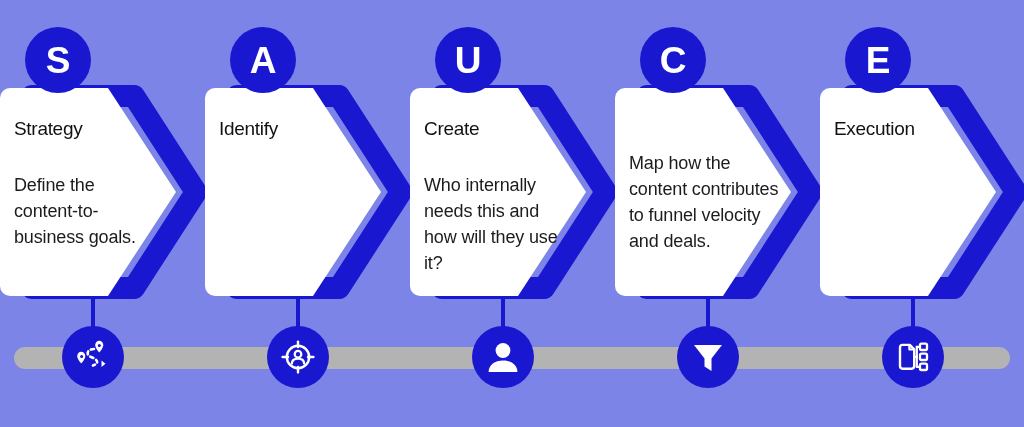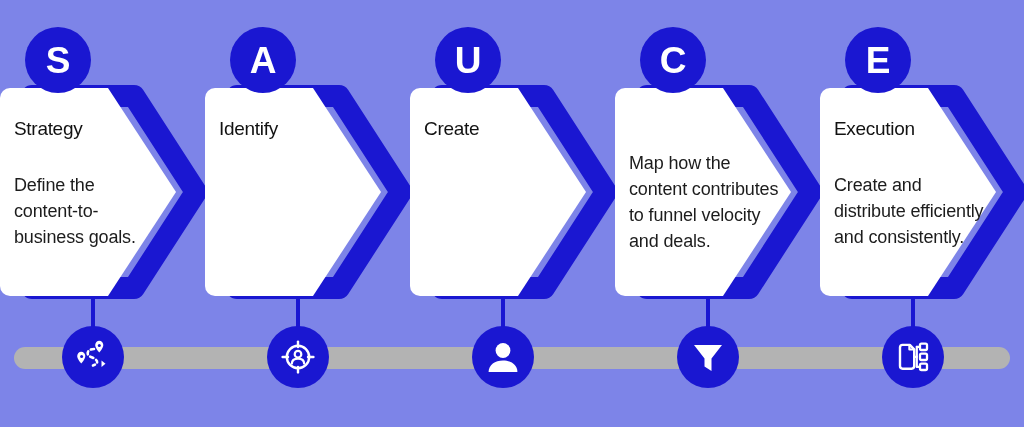--- a/index.html
+++ b/index.html
@@ -228,20 +228,21 @@
           </svg>
         </div>
         <div class="card">
           <div class="card-shape-svg">
             <svg viewBox="0 0 176 208" preserveAspectRatio="none">
               <path d="M10 0 H108 L176 104 L108 208 H10 A10 10 0 0 1 0 198 V10 A10 10 0 0 1 10 0 Z" fill="#ffffff"></path>
             </svg>
           </div>
           <div class="card-text">
             <div class="card-title">Create</div>
+            <div class="card-desc">Who internally needs this and how will they use it?</div>
           </div>
         </div>
         <div class="badge">
           <span>U</span>
         </div>
         <div class="stem" style="left: 91px;"></div>
         <div class="icon-circle" style="left: 62px;">
           <div>
     <svg width="36" height="36" viewBox="0 0 36 36" fill="none">
       <circle cx="18" cy="11.5" r="7.4" fill="#fff"></circle>
@@ -285,21 +286,20 @@
           </svg>
         </div>
         <div class="card">
           <div class="card-shape-svg">
             <svg viewBox="0 0 176 208" preserveAspectRatio="none">
               <path d="M10 0 H108 L176 104 L108 208 H10 A10 10 0 0 1 0 198 V10 A10 10 0 0 1 10 0 Z" fill="#ffffff"></path>
             </svg>
           </div>
           <div class="card-text">
             <div class="card-title">Execution</div>
-            <div class="card-desc">Create and distribute efficiently and consistently.</div>
           </div>
         </div>
         <div class="badge">
           <span>E</span>
         </div>
         <div class="stem" style="left: 91px;"></div>
         <div class="icon-circle" style="left: 62px;">
           <div>
     <svg width="38" height="38" viewBox="0 0 38 38" fill="none">
       <path d="M6 9.5a2.6 2.6 0 0 1 2.6-2.6h7.2l4.4 4.4v16.8a2.6 2.6 0 0 1-2.6 2.6H8.6A2.6 2.6 0 0 1 6 28.1z" stroke="#fff" stroke-width="2.4" fill="none" stroke-linejoin="round"></path>

